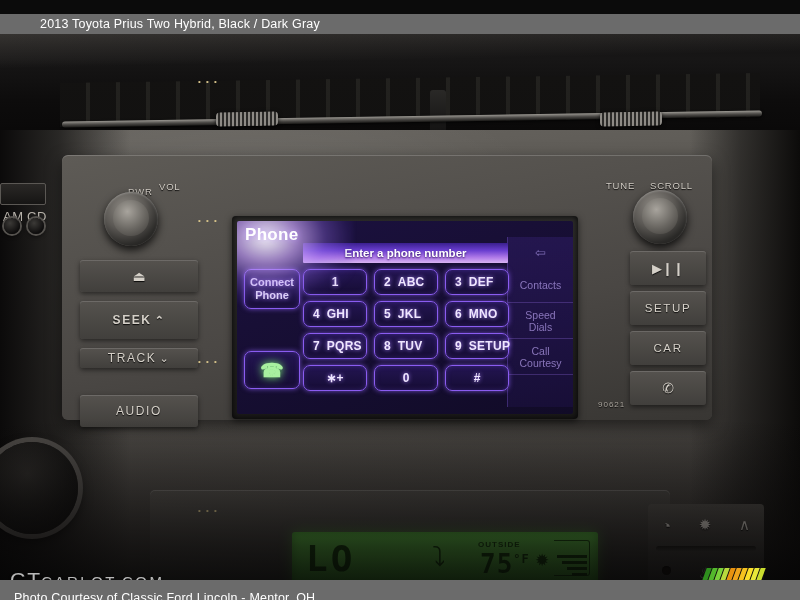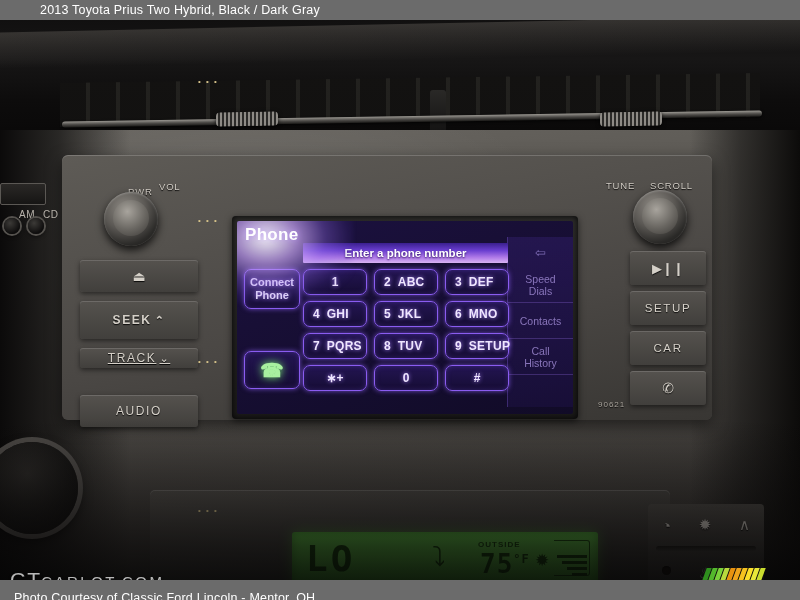--- a/index.html
+++ b/index.html
@@ -15,21 +15,21 @@
   .caption-bar {
     position: absolute; left: 0; width: 800px;
     background: #6b6b6b;
     color: #ffffff;
     font-size: 12.5px;
     letter-spacing: .2px;
     display: flex; align-items: center;
     padding-left: 14px;
     z-index: 60;
   }
-  #topbar { top: 0; height: 20px; padding-left: 40px; }
+  #topbar { top: 14px; height: 20px; padding-left: 40px; }
   #botbar { top: 580px; height: 36px; }
 
   
   #photo {
     position: absolute; left: 0; top: 20px; width: 800px; height: 560px;
     overflow: hidden;
     background:
       radial-gradient(ellipse 420px 240px at 400px 290px, #5a5752 0%, #3e3c39 45%, #232220 78%, #141312 100%),
       #16100c;
   }
@@ -130,21 +130,21 @@
     position: absolute;
     background: linear-gradient(180deg,#55524e,#413f3c);
     border-radius: 3px;
     box-shadow: inset 0 1px 0 rgba(255,255,255,.14), 0 2px 5px rgba(0,0,0,.5);
     display: flex; align-items: center; justify-content: center;
     color: #d5d0c8; font-size: 12px; letter-spacing: 1.6px;
     text-shadow: 0 1px 1px rgba(0,0,0,.85);
   }
   #btn-eject { left: 80px; top: 240px; width: 118px; height: 32px; font-size: 14px; letter-spacing: 0; }
   #btn-seek  { left: 80px; top: 281px; width: 118px; height: 38px; font-weight: bold; }
-  #btn-track { left: 80px; top: 328px; width: 118px; height: 20px; text-decoration: underline; }
+  #btn-track { left: 80px; top: 328px; width: 118px; height: 20px; }
   #btn-audio { left: 80px; top: 375px; width: 118px; height: 32px; }
 
   #btn-play  { left: 630px; top: 231px; width: 76px; height: 34px; font-size: 13px; letter-spacing: 0; }
   #btn-setup { left: 630px; top: 271px; width: 76px; height: 34px; font-size: 11.5px; }
   #btn-car   { left: 630px; top: 311px; width: 76px; height: 34px; font-size: 11.5px; }
   #btn-phone { left: 630px; top: 351px; width: 76px; height: 34px; font-size: 14px; letter-spacing: 0; }
 
   .btn-bracket {
     position: absolute; border: 1.5px solid rgba(195,190,182,.55);
     border-top: none; width: 96px; height: 13px; border-radius: 0 0 3px 3px;
@@ -339,21 +339,21 @@
   #d4 { left: 198px; top: 486px; }
 
   .aux-btn {
     position: absolute; width: 16px; height: 16px; border-radius: 50%;
     background: radial-gradient(circle at 38% 32%, #3c3a37, #0e0d0d 70%);
     box-shadow: 0 0 0 2px #55524e, 0 2px 4px rgba(0,0,0,.8);
   }
   #aux1 { left: 4px; top: 198px; }
   #aux2 { left: 28px; top: 198px; }
   .aux-lbl {
-    position: absolute; color: #b8b3ab; font-size: 10px; letter-spacing: .5px; margin-left: 16px;
+    position: absolute; color: #b8b3ab; font-size: 13px; letter-spacing: .5px;
   }
   #auxl1 { left: 3px; top: 189px; }
   #auxl2 { left: 27px; top: 189px; }
   .aux-screen {
     position: absolute; left: 0; top: 163px; width: 46px; height: 22px;
     background: linear-gradient(180deg,#2a2826,#161514);
     border: 1px solid #5b5854; border-radius: 2px;
     color: #6fe05a; font-size: 10px; display:flex; align-items:center; padding-left:3px;
   }
 </style>
@@ -427,29 +427,29 @@
     <div class="btn-col" id="btn-phone">
       <span>✆</span>
     </div>
 
     <div class="screen-bezel">
       <div class="screen">
 
         <div id="side-col">
           <div id="side-back">⇦</div>
           <div class="sbtn">
+            <span>Contacts</span>
+          </div>
+          <div class="sbtn">
             <span>Speed</span>
             <span>Dials</span>
           </div>
           <div class="sbtn">
-            <span>Contacts</span>
-          </div>
-          <div class="sbtn">
             <span>Call</span>
-            <span>History</span>
+            <span>Courtesy</span>
           </div>
         </div>
 
         <div class="entry-banner">
           <span>Enter a phone number</span>
         </div>
 
         <div class="skey" id="k-connect">
           <span>Connect</span>
           <span>Phone</span>

